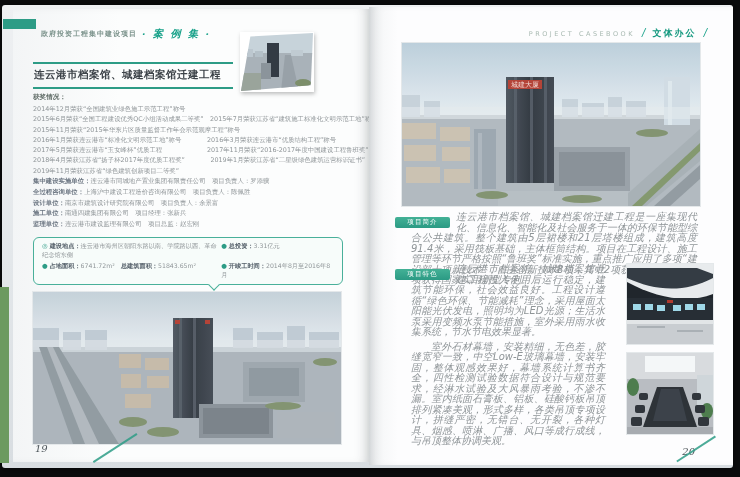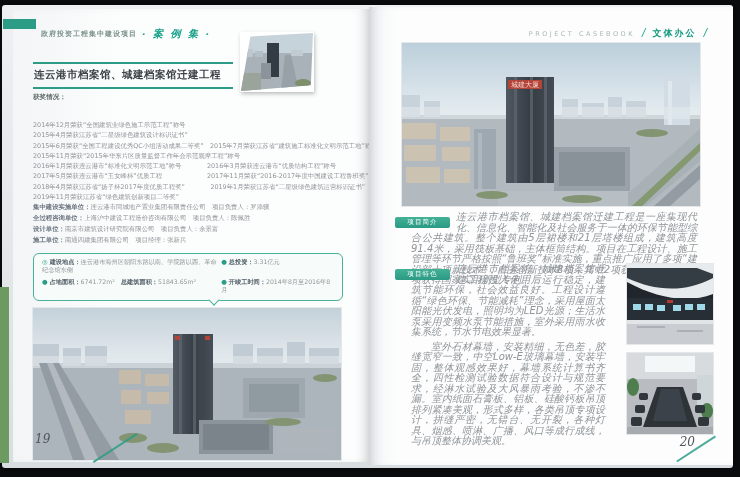--- a/index.html
+++ b/index.html
@@ -26,43 +26,43 @@
   .thumb-card{position:absolute;left:227px;top:23px;width:74px;height:60px;background:#fff;
     box-shadow:1px 2px 4px rgba(0,0,0,.25);}
   .thumb-card svg{position:absolute;left:1px;top:1px;width:72px;height:58px;
     clip-path:polygon(13% 6%,100% 0,97% 90%,0 100%);}
 
   .lp-title{position:absolute;left:20px;top:53px;width:198px;border-top:2px solid #2d9c86;
     border-bottom:2px solid #2d9c86;padding:4px 1px 5px;font-size:10.5px;font-weight:700;
     color:#3c4248;letter-spacing:.5px;white-space:nowrap;}
 
   .lp-body{position:absolute;left:20px;top:84px;width:326px;}
-  .awards-heading{font-size:6.6px;font-weight:700;color:#5f6b66;margin:0 0 18px;}
+  .awards-heading{font-size:6.6px;font-weight:700;color:#5f6b66;margin:0 0 2px;}
   .award-line{font-size:6.4px;color:#8f9598;line-height:10.3px;white-space:nowrap;}
   .units{}
   .unit-line{font-size:6.4px;line-height:10.8px;white-space:nowrap;color:#8f9598;}
   .unit-label{font-weight:700;color:#6a7480;}
 
   .info-box{margin-top:7px;width:310px;border:1px solid #49b09a;border-radius:6px;
     background:#f7fcfa;padding:4px 8px 5px;position:relative;box-sizing:border-box;}
   .info-box .notch{position:absolute;left:57%;bottom:-4.5px;width:7px;height:7px;background:#f7fcfa;
     border-right:1px solid #49b09a;border-bottom:1px solid #49b09a;transform:rotate(45deg);}
   .info-row{display:flex;}
   .info-cell{font-size:6.2px;line-height:8.6px;color:#8f9598;}
   .cell-a{flex:0 0 60%;padding-right:4px;}
   .cell-b{flex:1;}
   .info-ico{color:#2d9c86;font-size:6.5px;margin-right:2px;}
   .info-label{font-weight:700;color:#55606a;}
   .info-row + .info-row{margin-top:3px;}
 
   .photo-left{margin-top:7px;width:308px;height:152px;box-shadow:0 0 0 1px #e4e8ea;}
   .photo-left svg,.photo-right svg,.interior svg{display:block;width:100%;height:100%;}
 
-  .page-num{position:absolute;bottom:16px;font-family:"DejaVu Serif",serif;font-style:italic;
-    font-size:12px;color:#4e565b;}
+  .page-num{position:absolute;bottom:8px;font-family:"DejaVu Serif",serif;font-style:italic;
+    font-size:10px;color:#4e565b;}
   .pn-left{left:22px;}
   .pn-right{right:38px;}
   .corner-line{position:absolute;height:1.5px;background:#2d9c86;opacity:.85;}
   .cl-left{left:76px;bottom:14px;width:52px;transform:rotate(-33deg);}
   .cl-right{right:14px;bottom:16px;width:46px;transform:rotate(-33deg);}
 
   
   .rp-header{position:absolute;right:24px;top:14px;white-space:nowrap;}
   .hdr-eng{font-size:6.5px;letter-spacing:2.5px;color:#a9bab2;}
   .hdr-slash{font-size:10px;color:#17a189;font-style:italic;margin:0 2px;}
@@ -109,33 +109,33 @@
         <rect x="0" y="40" width="20" height="18" fill="#9aa49b"></rect>
         <ellipse cx="62" cy="50" rx="8" ry="4" fill="#7d8f6b"></ellipse>
       </svg>
     </div>
 
     <div class="lp-title">连云港市档案馆、城建档案馆迁建工程</div>
 
     <div class="lp-body">
       <div class="awards-heading">获奖情况：</div>
       <div class="award-line">2014年12月荣获“全国建筑业绿色施工示范工程”称号</div>
-      <div class="award-line">2015年4月荣获江苏省“二星级绿色建筑设计标识证书”</div>
       <div class="award-line">2015年6月荣获“全国工程建设优秀QC小组活动成果二等奖”　2015年7月荣获江苏省“建筑施工标准化文明示范工地”称号</div>
       <div class="award-line">2015年11月荣获“2015年华东片区质量监督工作年会示范观摩工程”称号</div>
       <div class="award-line">2016年1月荣获连云港市“标准化文明示范工地”称号　　　　2016年3月荣获连云港市“优质结构工程”称号</div>
       <div class="award-line">2017年5月荣获连云港市“玉女峰杯”优质工程　　　　　　　2017年11月荣获“2016-2017年度中国建设工程鲁班奖”</div>
       <div class="award-line">2018年4月荣获江苏省“扬子杯2017年度优质工程奖”　　　　2019年1月荣获江苏省“二星级绿色建筑运营标识证书”</div>
       <div class="award-line">2019年11月荣获江苏省“绿色建筑创新项目二等奖”</div>
 
       <div class="units">
         <div class="unit-line"><span class="unit-label">集中建设实施单位：</span><span>连云港市同城地产置业集团有限责任公司　项目负责人：罗添骥</span></div>
         <div class="unit-line"><span class="unit-label">全过程咨询单位：</span><span>上海沪中建设工程造价咨询有限公司　项目负责人：陈佩胜</span></div>
         <div class="unit-line"><span class="unit-label">设计单位：</span><span>南京市建筑设计研究院有限公司　项目负责人：余景富</span></div>
         <div class="unit-line"><span class="unit-label">施工单位：</span><span>南通四建集团有限公司　项目经理：张新兵</span></div>
+        <div class="unit-line"><span class="unit-label">监理单位：</span><span>连云港市建设监理有限公司　项目总监：赵宏刚</span></div>
       </div>
 
       <div class="info-box">
         <div class="info-row">
           <div class="info-cell cell-a">
             <span class="info-ico">◎</span><span class="info-label">建设地点：</span><span>连云港市海州区朝阳东路以南、学院路以西、革命纪念馆东侧</span>
           </div>
           <div class="info-cell cell-b">
             <span class="info-ico">●</span><span class="info-label">总投资：</span><span>3.31亿元</span>
           </div>

